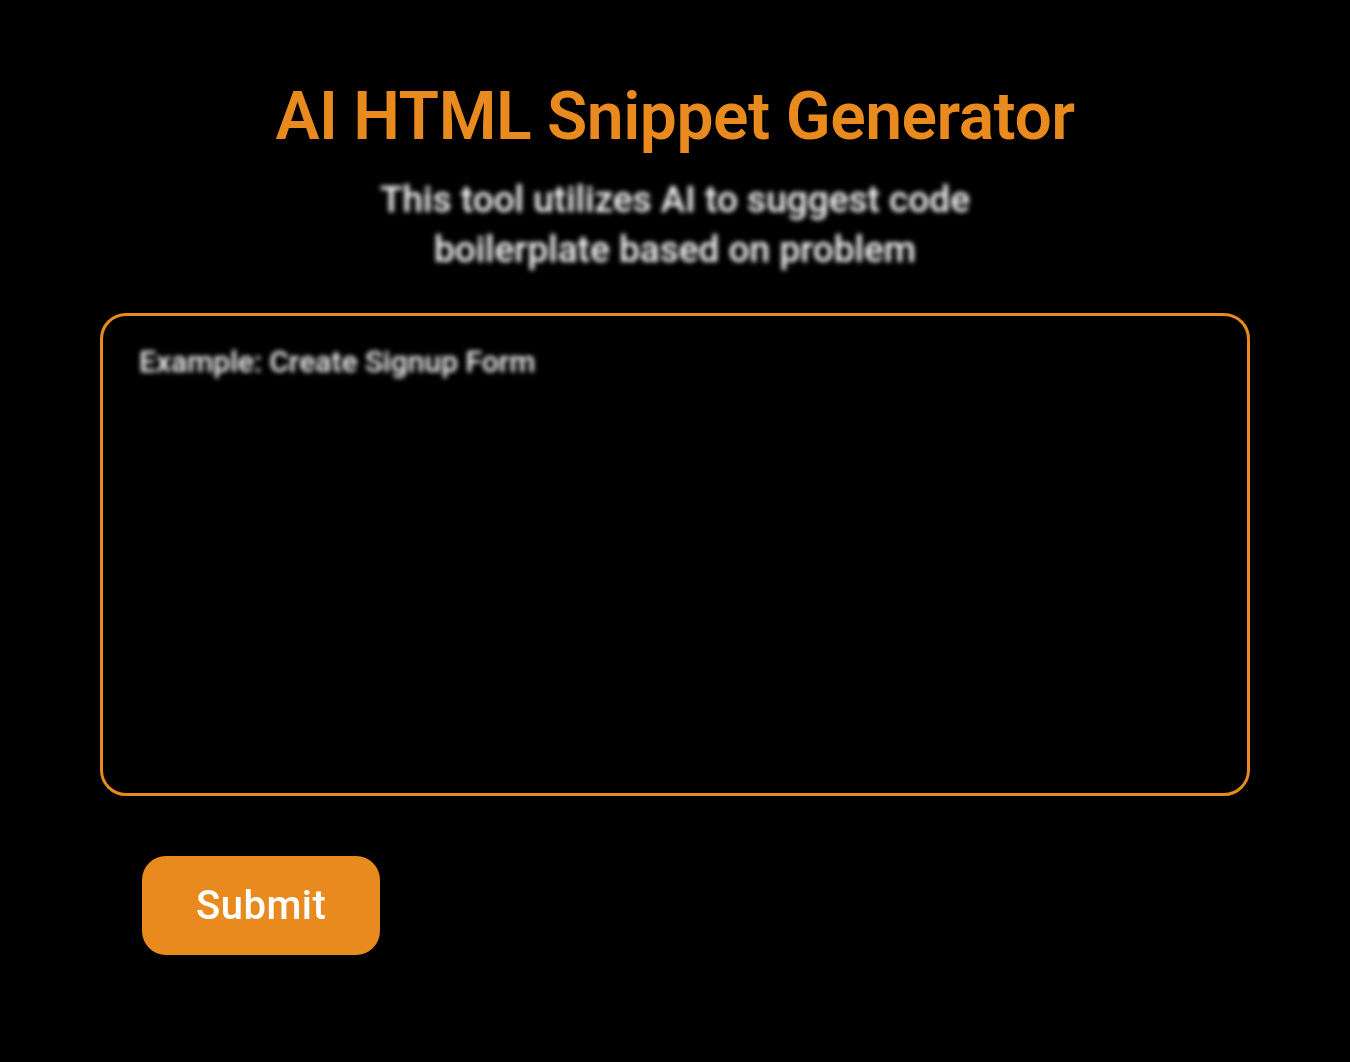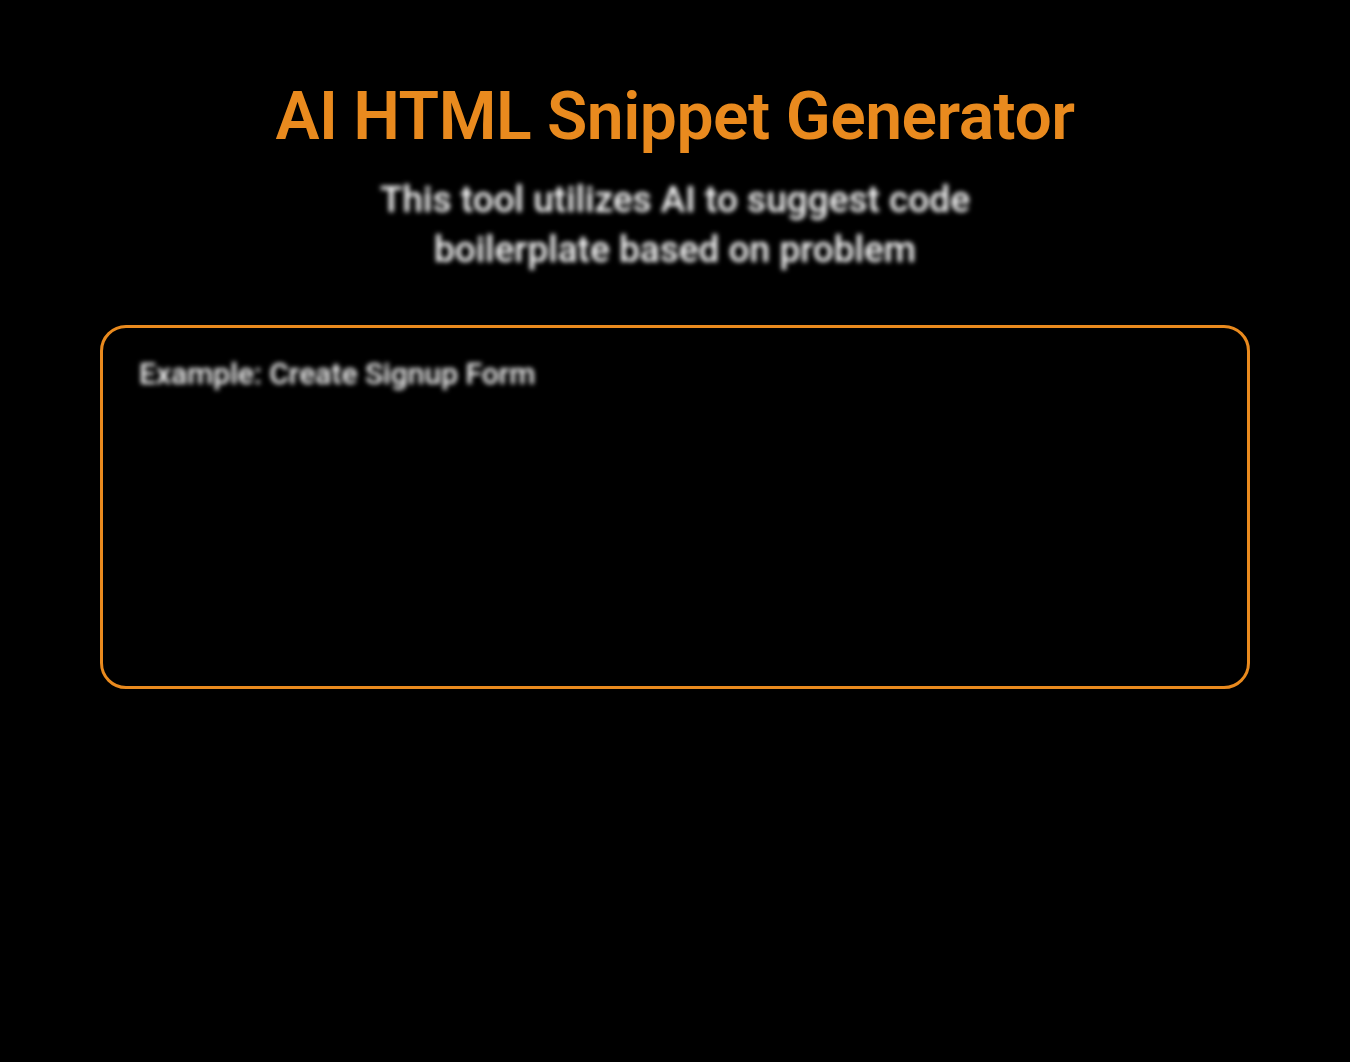--- a/index.html
+++ b/index.html
@@ -31,23 +31,23 @@
     .subtitle {
       color: #ffffff;
       font-size: 37px;
       font-weight: 500;
       text-align: center;
       margin-top: 20px;
       line-height: 1.35;
       filter: blur(2.5px);
     }
     .prompt-area {
-      margin-top: 50px;
+      margin-top: 38px;
       width: 1150px;
-      height: 364px;
+      height: 483px;
       border: 3px solid #e98a1e;
       border-radius: 26px;
       background: #000000;
       color: #ffffff;
       font-size: 30px;
       font-family: inherit;
       font-weight: 500;
       padding: 28px 36px;
       resize: none;
       outline: none;
@@ -78,13 +78,16 @@
 </head>
 <body>
 
 <div class="container">
   <h1 class="title">AI HTML Snippet Generator</h1>
   <div class="subtitle">
     <span>This tool utilizes AI to suggest code</span><br>
     <span>boilerplate based on problem</span>
   </div>
   <textarea class="prompt-area" placeholder="Example: Create Signup Form" style=""></textarea>
+  <div class="button-row">
+    <button class="submit-btn">Submit</button>
+  </div>
 </div>
 
 </body></html>

